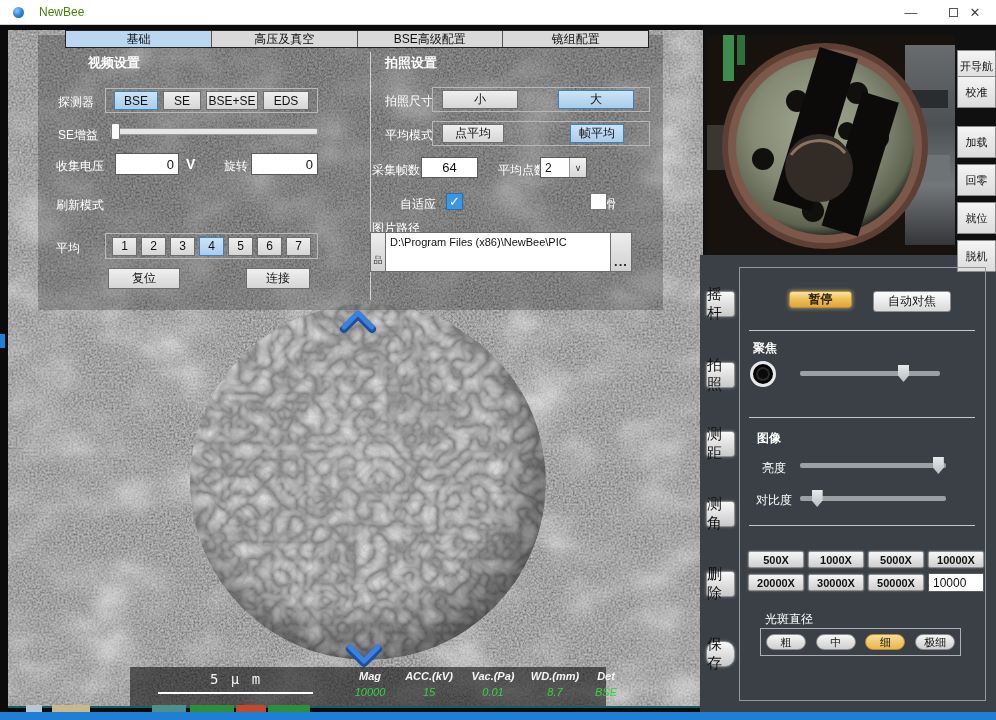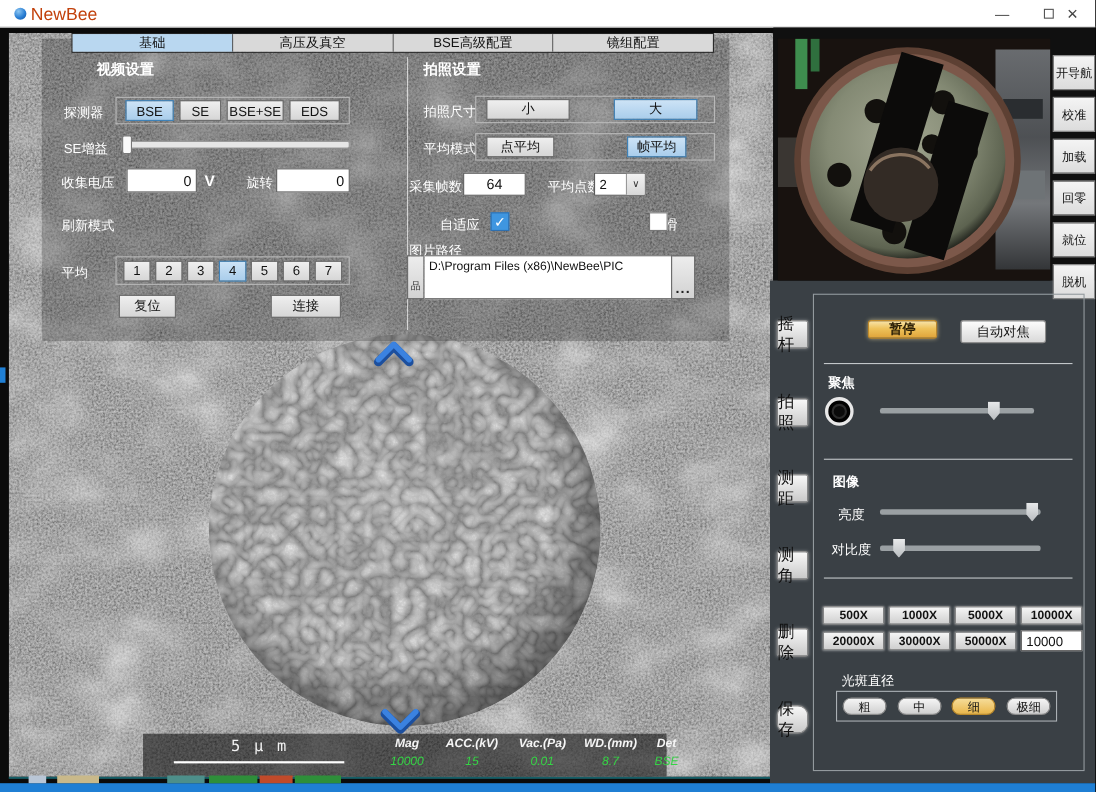--- a/index.html
+++ b/index.html
@@ -5,21 +5,21 @@
   * { margin:0; padding:0; box-sizing:border-box; }
   html,body { width:996px; height:720px; overflow:hidden; background:#000;
     font-family:"Liberation Sans","DejaVu Sans",sans-serif; }
   #app { position:relative; width:996px; height:720px; background:#0b0b0b; overflow:hidden; }
   .abs { position:absolute; }
 
   
   .titlebar { left:0; top:0; width:996px; height:25px; background:#ffffff; border-bottom:1px solid #d0d0d0; }
   .title-icon { left:13px; top:7px; width:11px; height:11px; border-radius:50%;
     background:radial-gradient(circle at 35% 30%, #8cc6f2, #2a7fd4 55%, #0d4fa0); }
-  .title-text { left:28px; top:5px; font-size:16px; color:#c2410c; }
+  .title-text { left:39px; top:5px; font-size:12px; color:#4d7c0f; }
   .win-btn { top:0; width:42px; height:25px; display:flex; align-items:center; justify-content:center;
     color:#444; font-size:13px; cursor:default; }
   .max-glyph { width:9px; height:9px; border:1px solid #555; display:inline-block; }
 
   
   .sem { left:8px; top:30px; width:695px; height:678px; background:#222; overflow:hidden;
     border-bottom:2px solid #155e66; }
   .sem svg.noise { position:absolute; left:0; top:0; }
 
   
@@ -222,21 +222,21 @@
     <div class="abs grp" style="left:97px;top:203px;width:213px;height:26px;justify-content:space-around;padding:0 4px;">
       <div class="btn" style="width:25px;height:19px;">1</div>
       <div class="btn" style="width:25px;height:19px;">2</div>
       <div class="btn" style="width:25px;height:19px;">3</div>
       <div class="btn sel" style="width:25px;height:19px;">4</div>
       <div class="btn" style="width:25px;height:19px;">5</div>
       <div class="btn" style="width:25px;height:19px;">6</div>
       <div class="btn" style="width:25px;height:19px;">7</div>
     </div>
 
-    <div class="abs btn" style="left:100px;top:238px;width:52px;height:21px;text-align:center;">复位</div>
+    <div class="abs btn" style="left:100px;top:238px;width:72px;height:21px;text-align:center;">复位</div>
     <div class="abs btn" style="left:238px;top:238px;width:64px;height:21px;">连接</div>
 
     <div class="abs sec-title" style="left:377px;top:24px;">拍照设置</div>
 
     <div class="abs lbl" style="left:377px;top:63px;">拍照尺寸</div>
     <div class="abs grp" style="left:424px;top:57px;width:218px;height:25px;">
       <div class="btn" style="width:76px;height:19px;margin-left:9px;">小</div>
       <div class="btn sel" style="width:76px;height:19px;margin-left:40px;">大</div>
     </div>
 
@@ -339,21 +339,21 @@
       <g transform="rotate(17 118 111)">
         <rect x="84" y="18" width="40" height="160" fill="#0c0b0a"></rect>
         <rect x="138" y="48" width="38" height="140" fill="#0c0b0a"></rect>
       </g>
       <circle cx="112" cy="133" r="34" fill="#332b25"></circle>
       <path d="M 84 120 A 34 34 0 0 1 138 118" stroke="#8a7460" stroke-width="3" fill="none"></path>
     </svg>
   </div>
 
   <div class="abs navbtn" style="top:50px;">开导航</div>
-  <div class="abs navbtn" style="top:88px;">校准</div>
+  <div class="abs navbtn" style="top:76px;">校准</div>
   <div class="abs navbtn" style="top:126px;">加载</div>
   <div class="abs navbtn" style="top:164px;">回零</div>
   <div class="abs navbtn" style="top:202px;">就位</div>
   <div class="abs navbtn" style="top:240px;">脱机</div>
 
   <div class="abs toolbtn" style="top:291px;">摇杆</div>
   <div class="abs toolbtn" style="top:362px;">拍照</div>
   <div class="abs toolbtn" style="top:431px;">测距</div>
   <div class="abs toolbtn" style="top:501px;">测角</div>
   <div class="abs toolbtn" style="top:571px;">删除</div>

